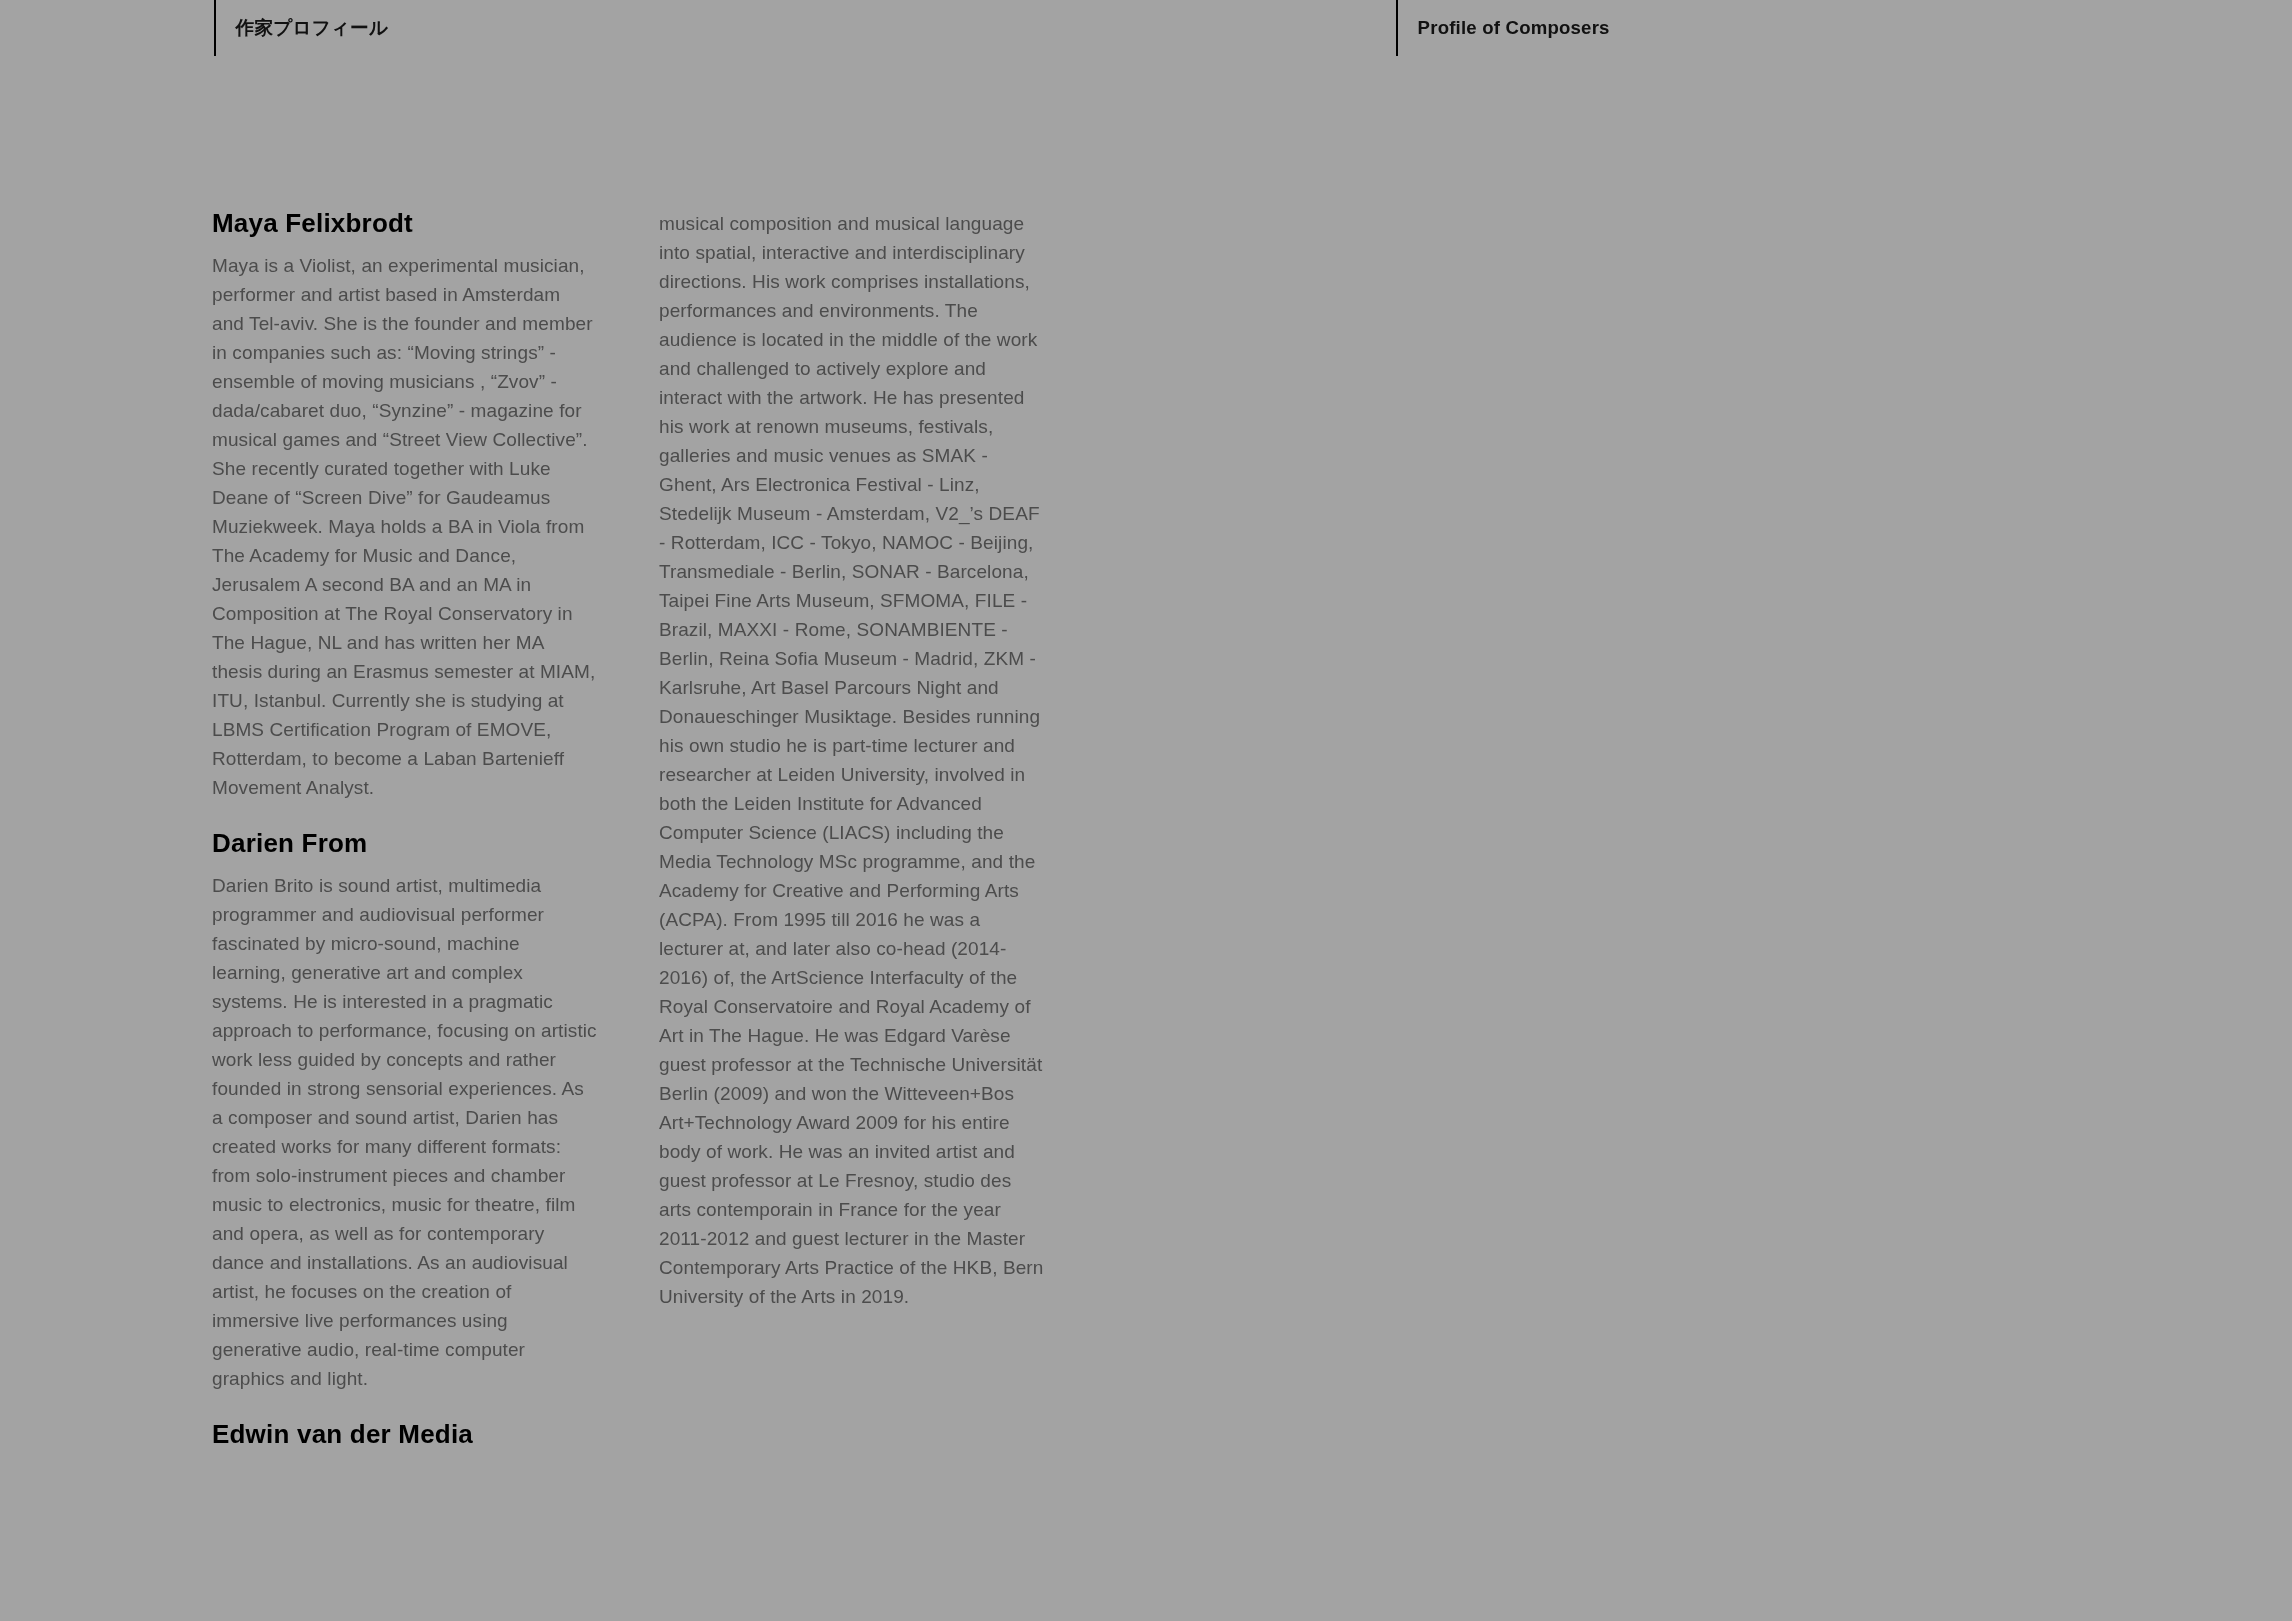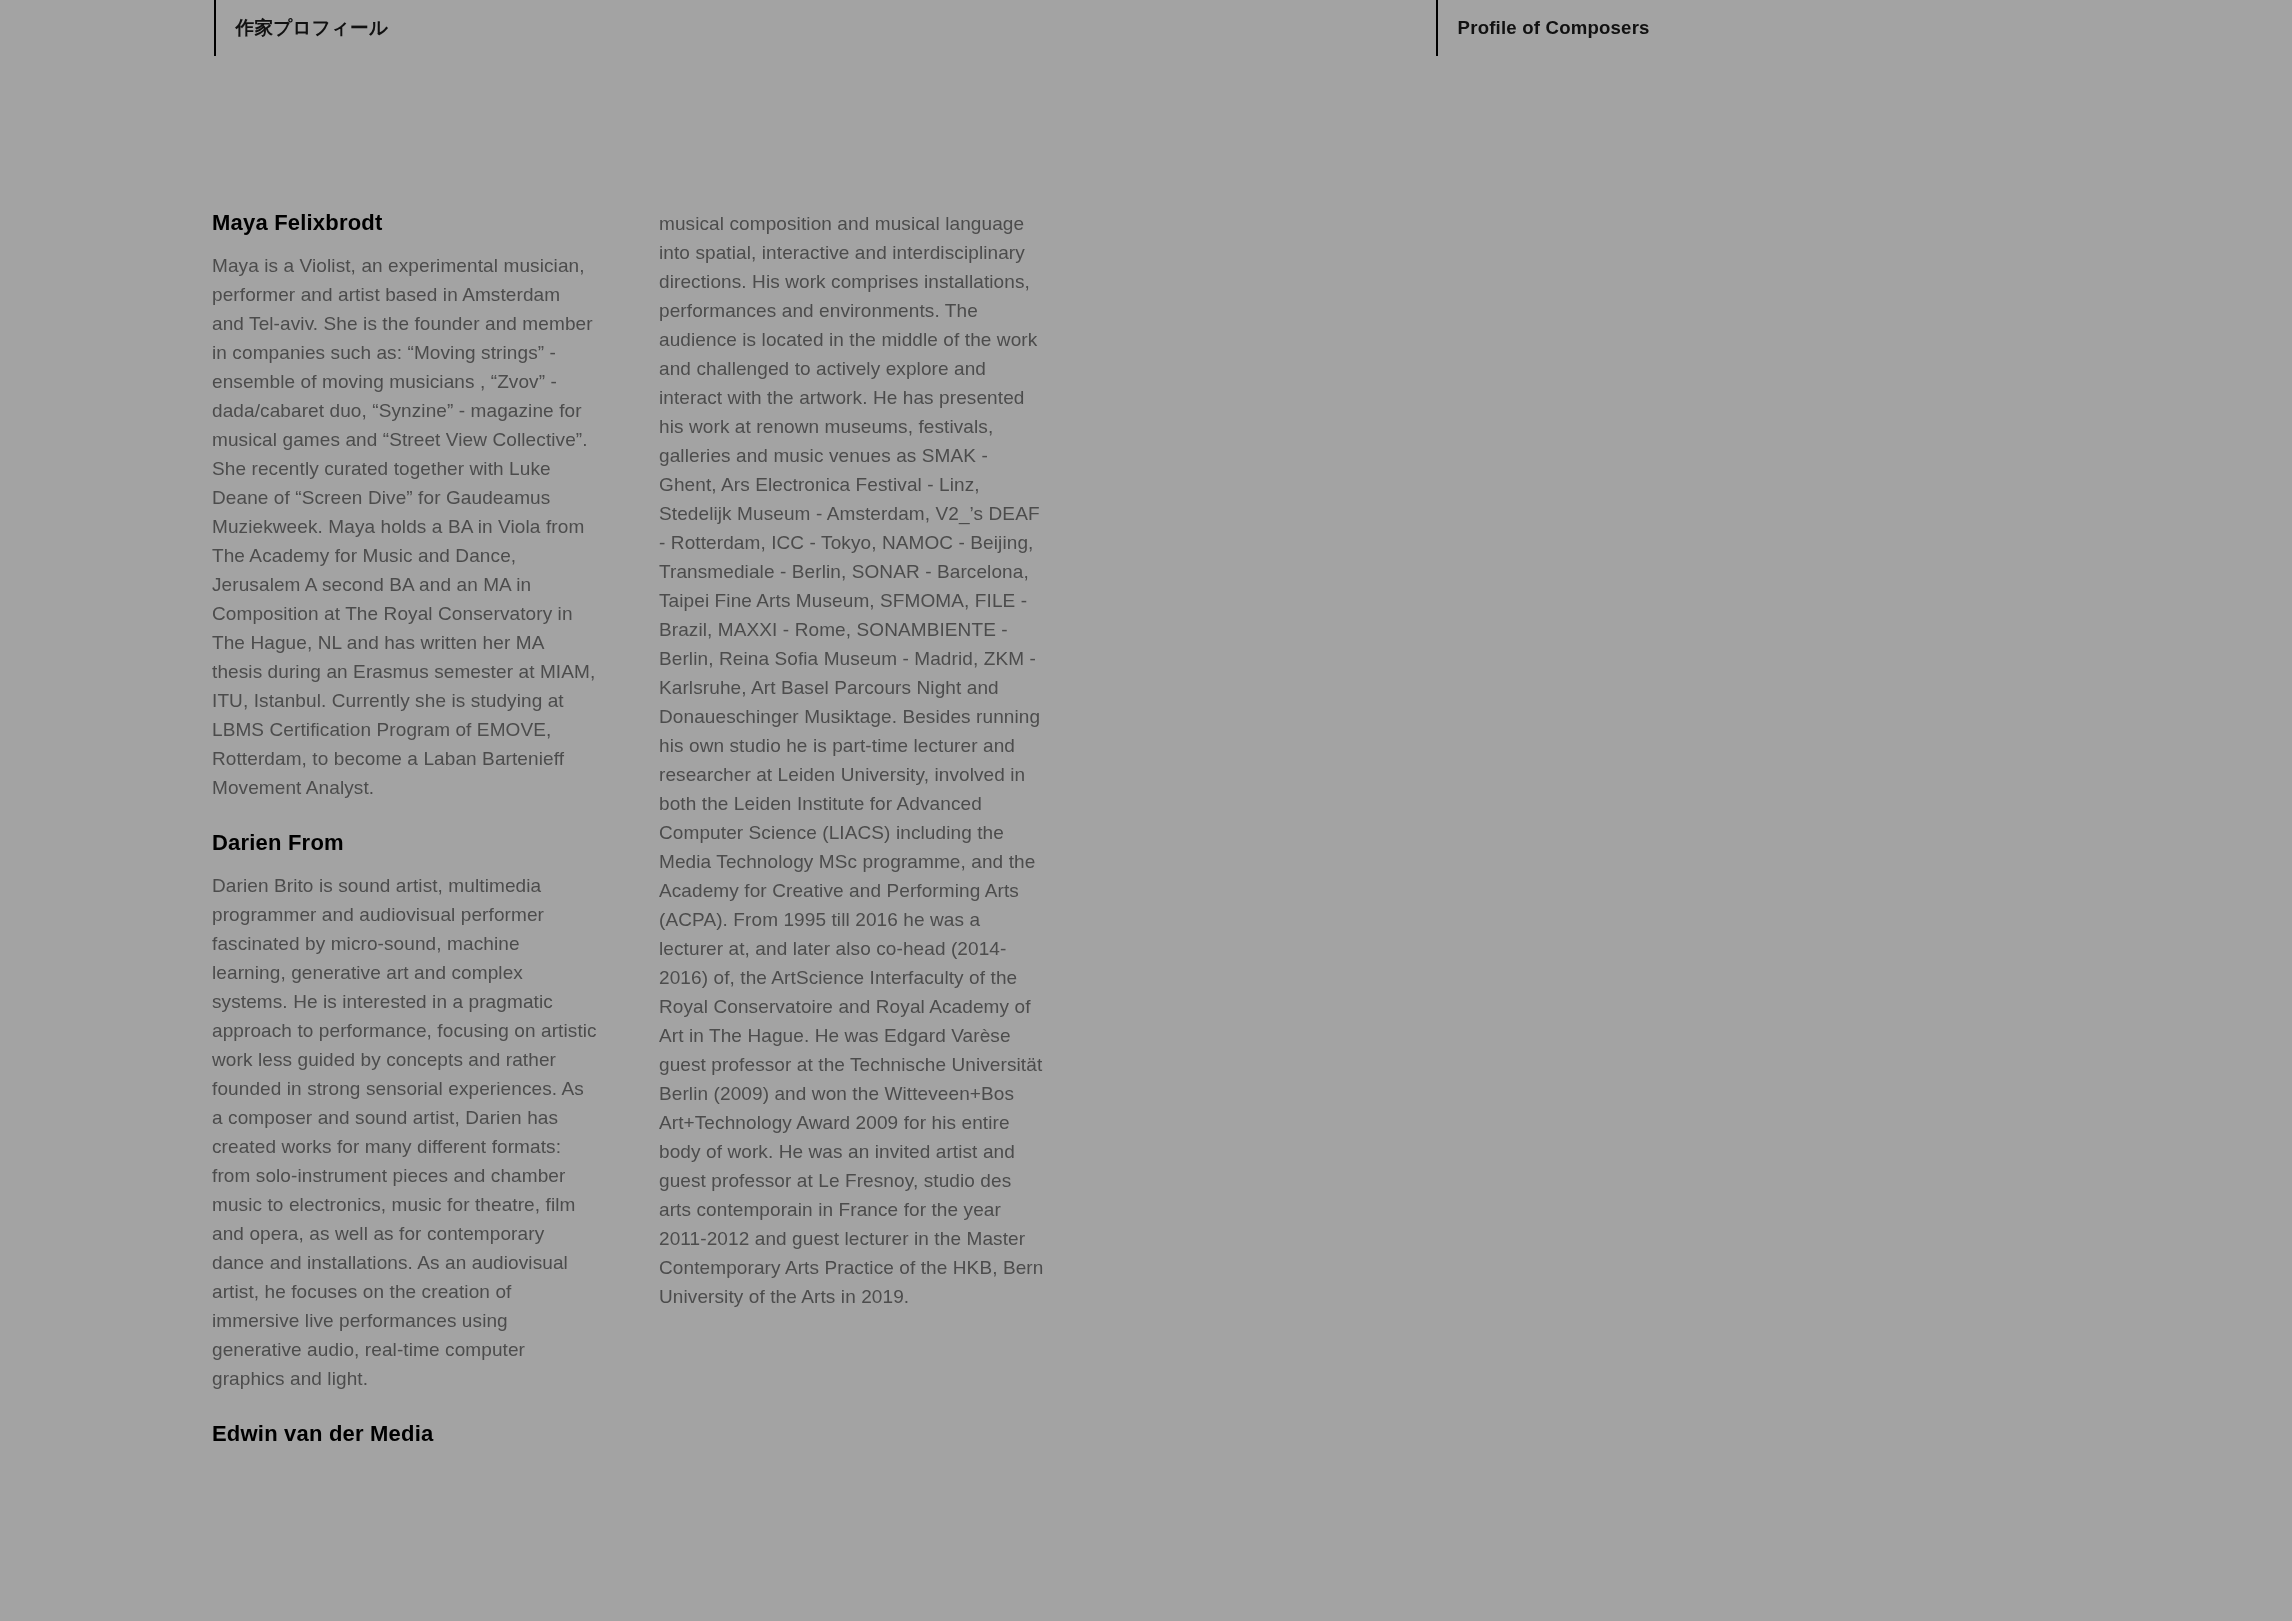--- a/index.html
+++ b/index.html
@@ -21,40 +21,40 @@
     position: absolute;
     top: 0;
     height: 56px;
     display: flex;
     align-items: center;
     border-left: 2px solid #000000;
     padding-left: 19.6px;
     box-sizing: border-box;
   }
   .hdr-left  { left: 214px; }
-  .hdr-right { left: 1436px; }
+  .hdr-right { left: 1396px; }
   .hdr-text {
     font-size: 18.6px;
     font-weight: 700;
     color: #111111;
     letter-spacing: 0.2px;
     white-space: nowrap;
   }
 
   
   .col {
     position: absolute;
     top: 209px;
   }
   .col-1 { left: 212px; width: 385px; }
   .col-2 { left: 659px; width: 389px; }
 
   .profile-name {
     margin: 27.4px 0 13.7px 0;
-    font-size: 22px;
+    font-size: 26px;
     line-height: 28px;
     font-weight: 700;
     color: #000000;
     letter-spacing: 0.2px;
   }
   .profile-name.first { margin-top: 0; }
 
   .bio {
     margin: 0 0 0 0;
     font-size: 19px;

